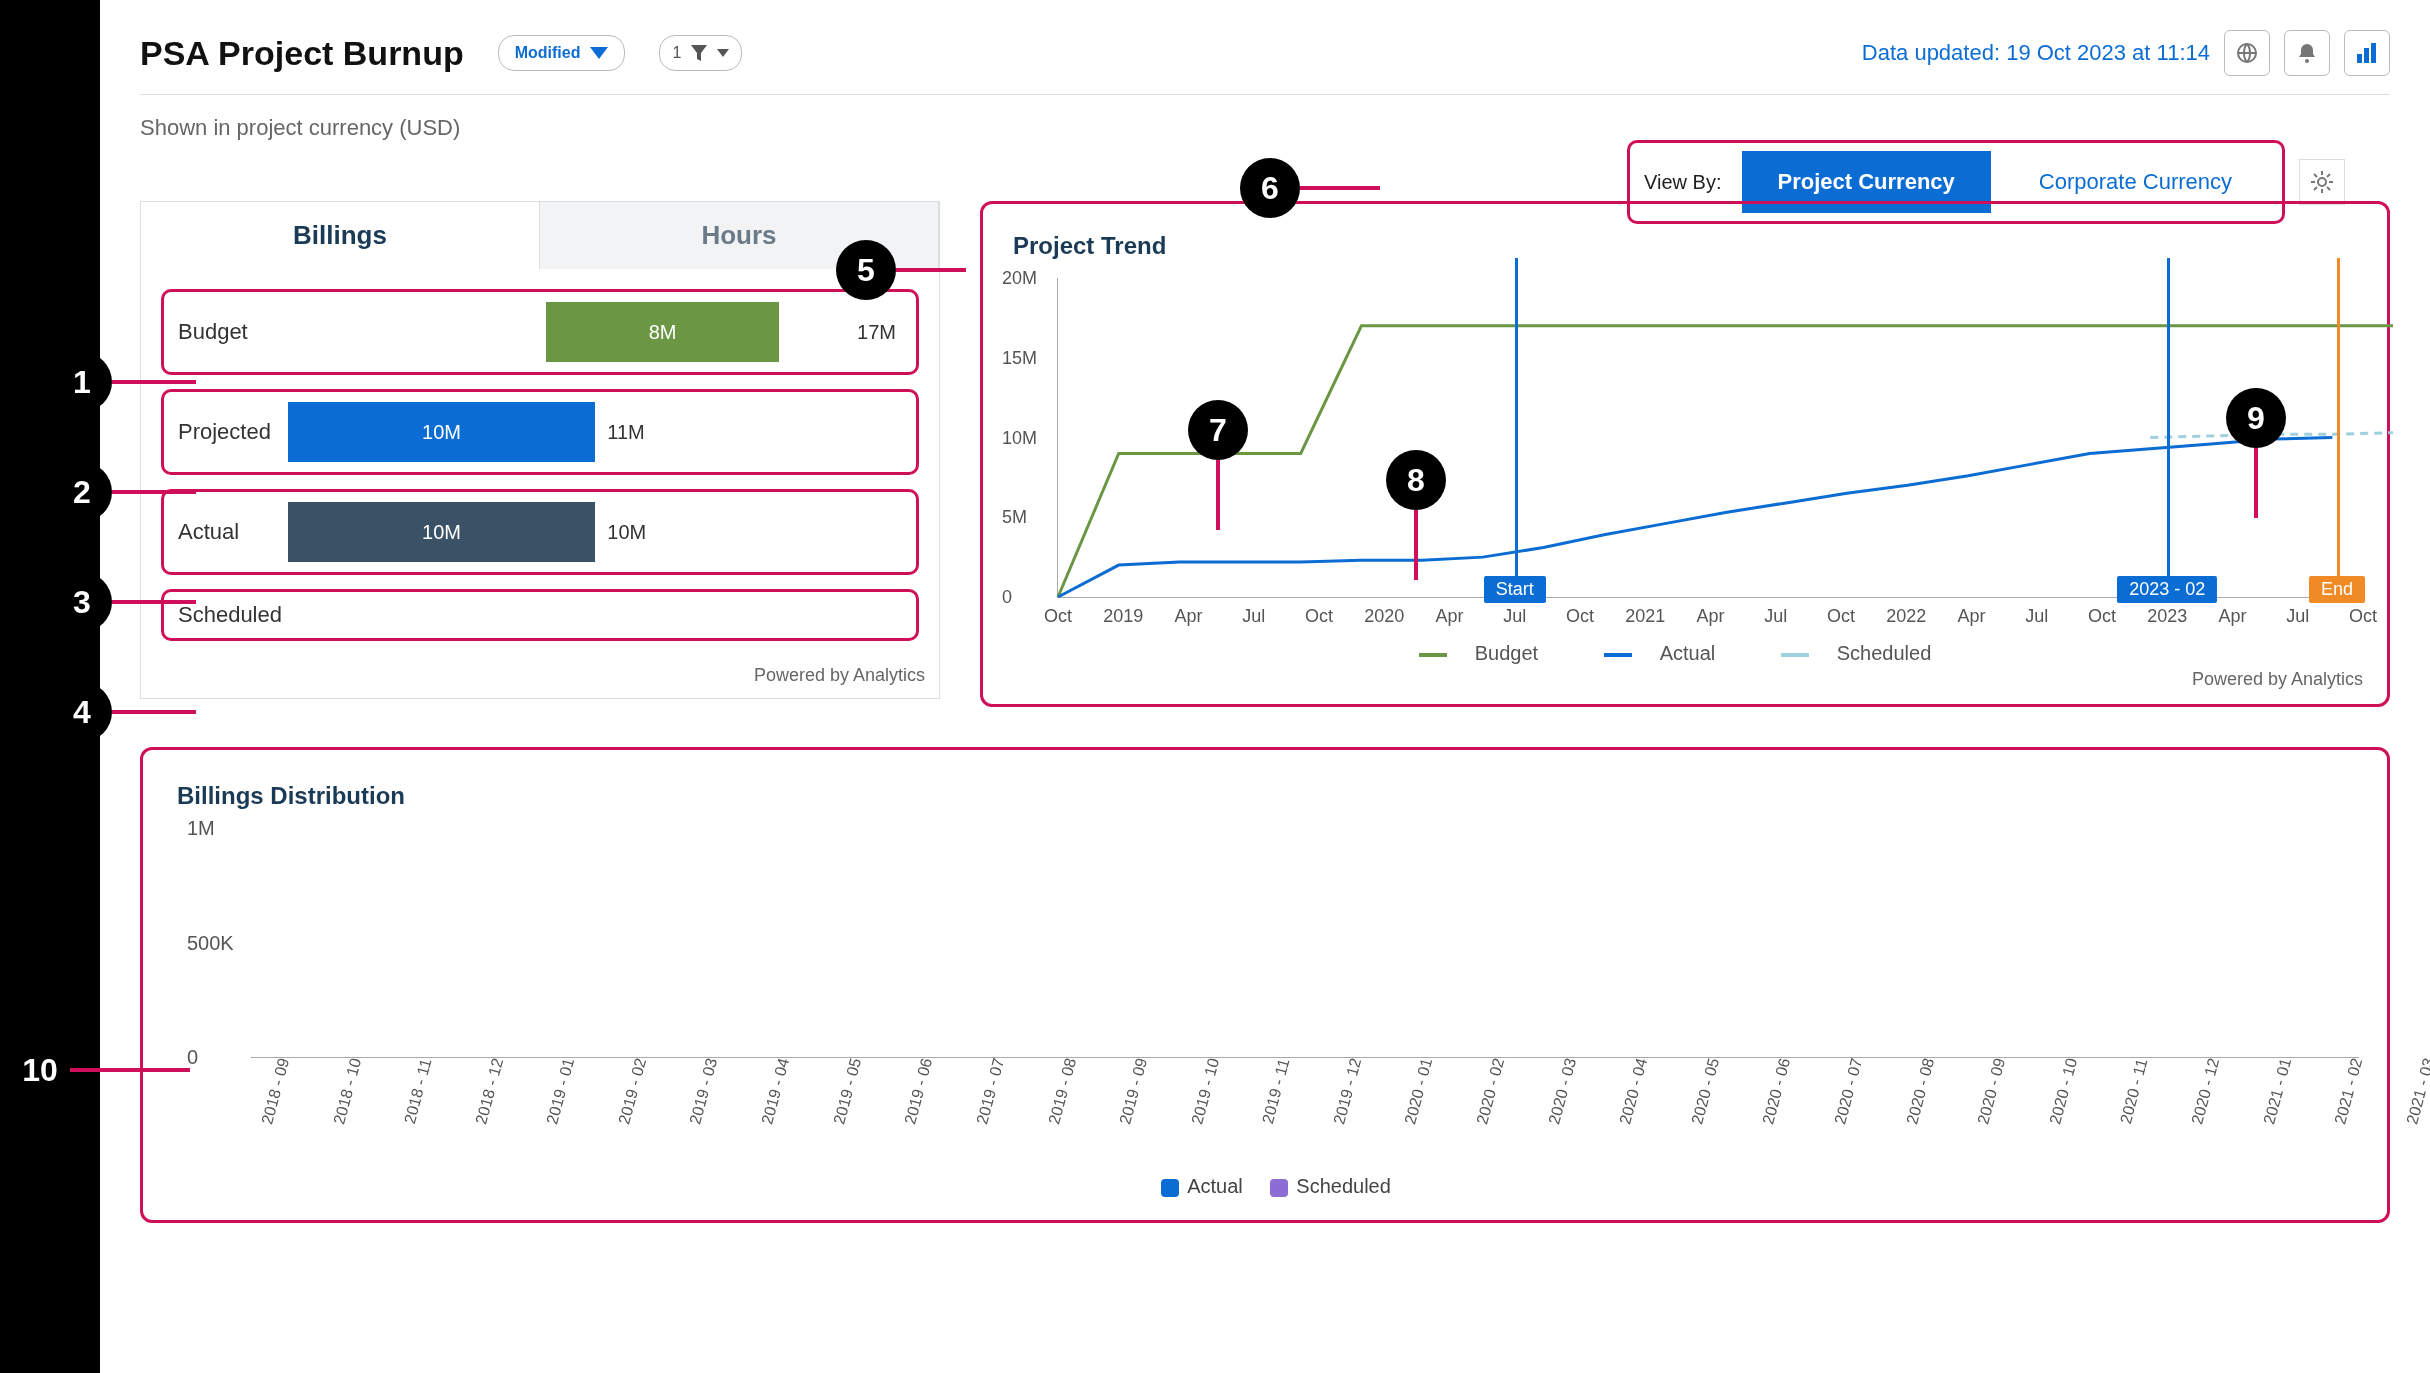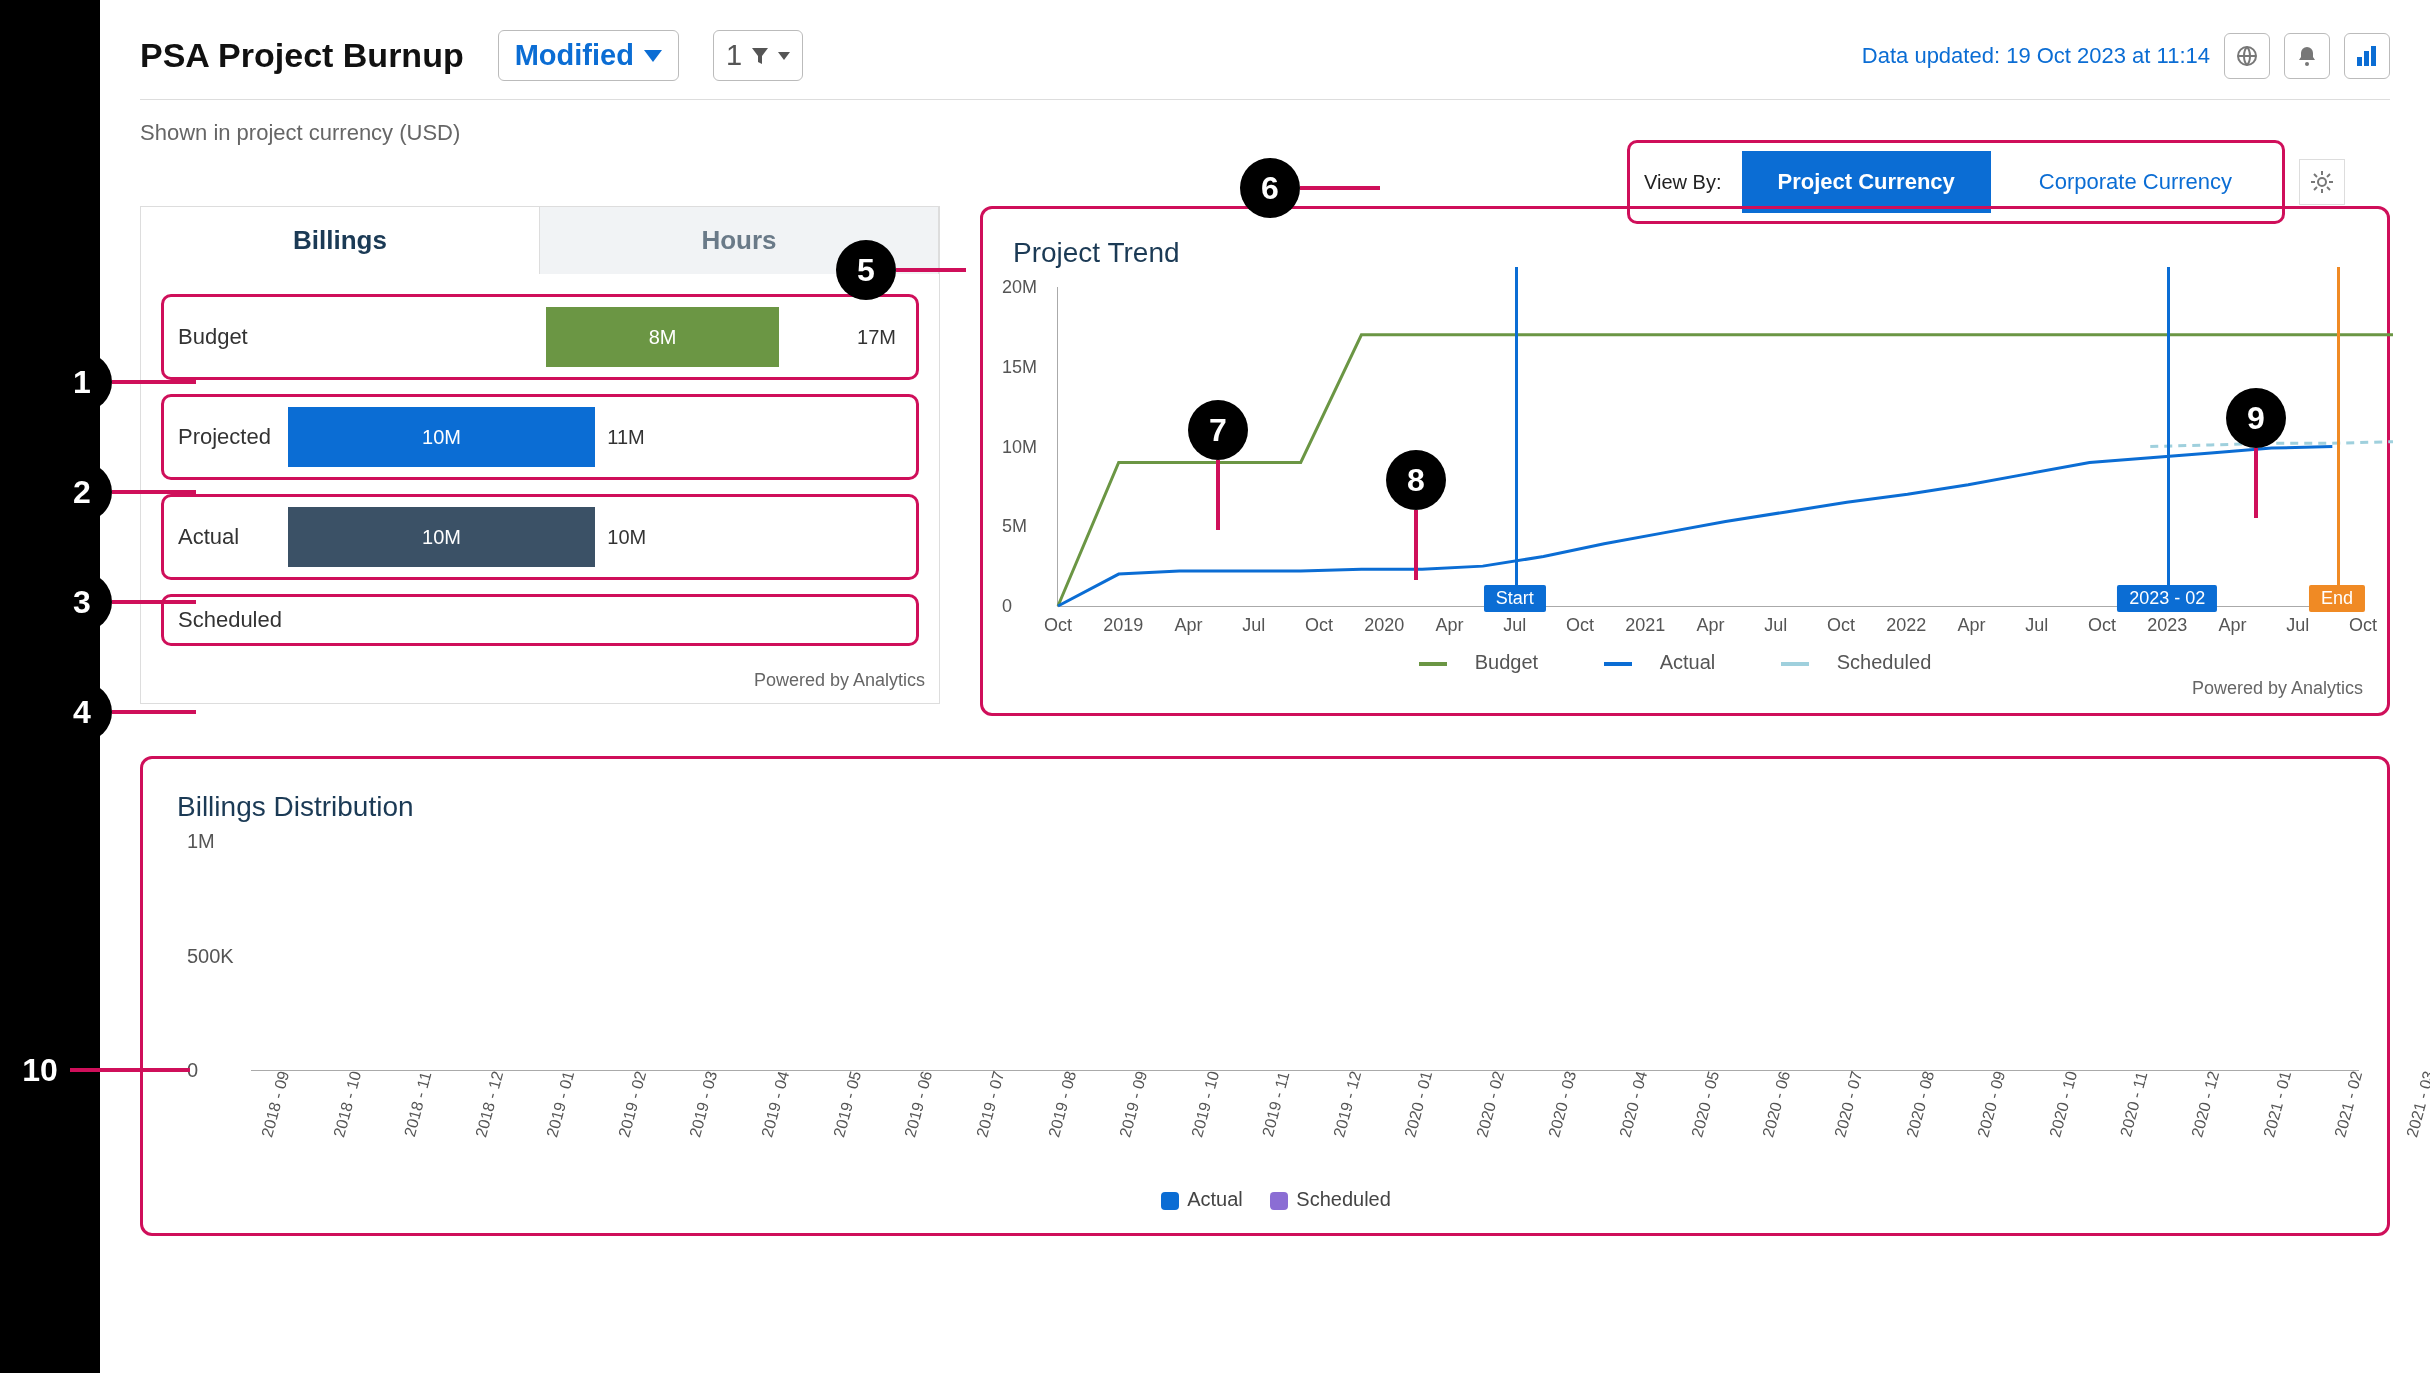--- a/index.html
+++ b/index.html
@@ -4,21 +4,21 @@
 <style>
   * { box-sizing: border-box; margin:0; padding:0; font-family: Arial, Helvetica, sans-serif; }
   body { background:#fff; width:2430px; height:1373px; position:relative; }
   .left-rail { position:absolute; top:0; left:0; width:100px; height:1373px; background:#000; }
   .content  { position:absolute; top:0; left:100px; right:0; bottom:0; padding:30px 40px; }
 
   
   .hdr { display:flex; align-items:center; justify-content:space-between; border-bottom:1px solid #ddd; padding-bottom:18px; }
   .hdr-left { display:flex; align-items:center; gap:34px; }
   .title { font-size:34px; font-weight:600; color:#111; }
-  .pill, .smallpill { border:1px solid #bbb; border-radius:6px; padding:8px 16px; display:flex; align-items:center; gap:10px; font-size:29px; cursor:pointer; }
+  .pill, .smallpill { border:1px solid #bbb; border-radius:16px; padding:8px 16px; display:flex; align-items:center; gap:10px; font-size:16px; cursor:pointer; }
   .pill span { color:#0b6dd4; font-weight:600; }
   .smallpill { padding:8px 12px; color:#555;}
   .hdr-right { display:flex; align-items:center; gap:14px; }
   .updated { color:#0b6dd4; font-size:22px; }
   .iconbtn { width:46px; height:46px; border:1px solid #bbb; border-radius:6px; display:flex; align-items:center; justify-content:center; cursor:pointer; color:#555; }
   .iconbtn.active { color:#0b6dd4; }
 
   .subhead { color:#666; font-size:22px; margin:20px 0 16px 0; }
 
   
@@ -37,21 +37,21 @@
   .tab.active { background:#fff; color:#1b3a55; }
   .bars { padding:20px 20px 10px 20px; }
   .barrow { border:3px solid #cf0f5a; border-radius:10px; margin-bottom:14px; padding:10px 14px; display:flex; align-items:center; position:relative;}
   .barrow .lbl { width:110px; font-size:22px; color:#333; }
   .barrow .track { flex:1; height:60px; position:relative; }
   .barrow .seg1,.barrow .seg2 { position:absolute; top:0; bottom:0; display:flex; align-items:center; justify-content:center; color:#fff; font-size:20px;}
   .barrow .total { position:absolute; right:6px; top:50%; transform:translateY(-50%); font-size:20px; color:#333;}
   .powered { text-align:right; color:#666; font-size:18px; padding:0 14px 12px 0;}
 
   .panel-right { flex:1; border:3px solid #cf0f5a; border-radius:12px; padding:18px 24px 14px 24px; position:relative; }
-  .panel-right h2, .dist h2 { font-size:28px; color:#1b3a55; font-weight:400; margin:10px 0 18px 6px;}
+  .panel-right h2, .dist h2 { font-size:24px; color:#1b3a55; font-weight:700; margin:10px 0 18px 6px;}
   .chart { position:relative; height:320px; margin-left:50px; border-left:1px solid #aaa; border-bottom:1px solid #aaa;}
   .ytick { position:absolute; left:-56px; font-size:18px; color:#555; transform:translateY(50%);}
   .xtick { position:absolute; bottom:-30px; font-size:18px; color:#555; transform:translateX(-50%);}
   .vline { position:absolute; bottom:0; top:-20px; width:3px;}
   .marker { position:absolute; bottom:-6px; transform:translateX(-50%); padding:3px 12px; font-size:18px; color:#fff; border-radius:2px;}
   .legend { text-align:center; margin-top:44px; font-size:20px; color:#555;}
   .legend span { margin:0 20px; }
   .lg-dash { display:inline-block; width:28px; height:4px; vertical-align:middle; margin-right:8px;}
   .powered2 { text-align:right; color:#666; font-size:18px; margin-top:4px;}
 

